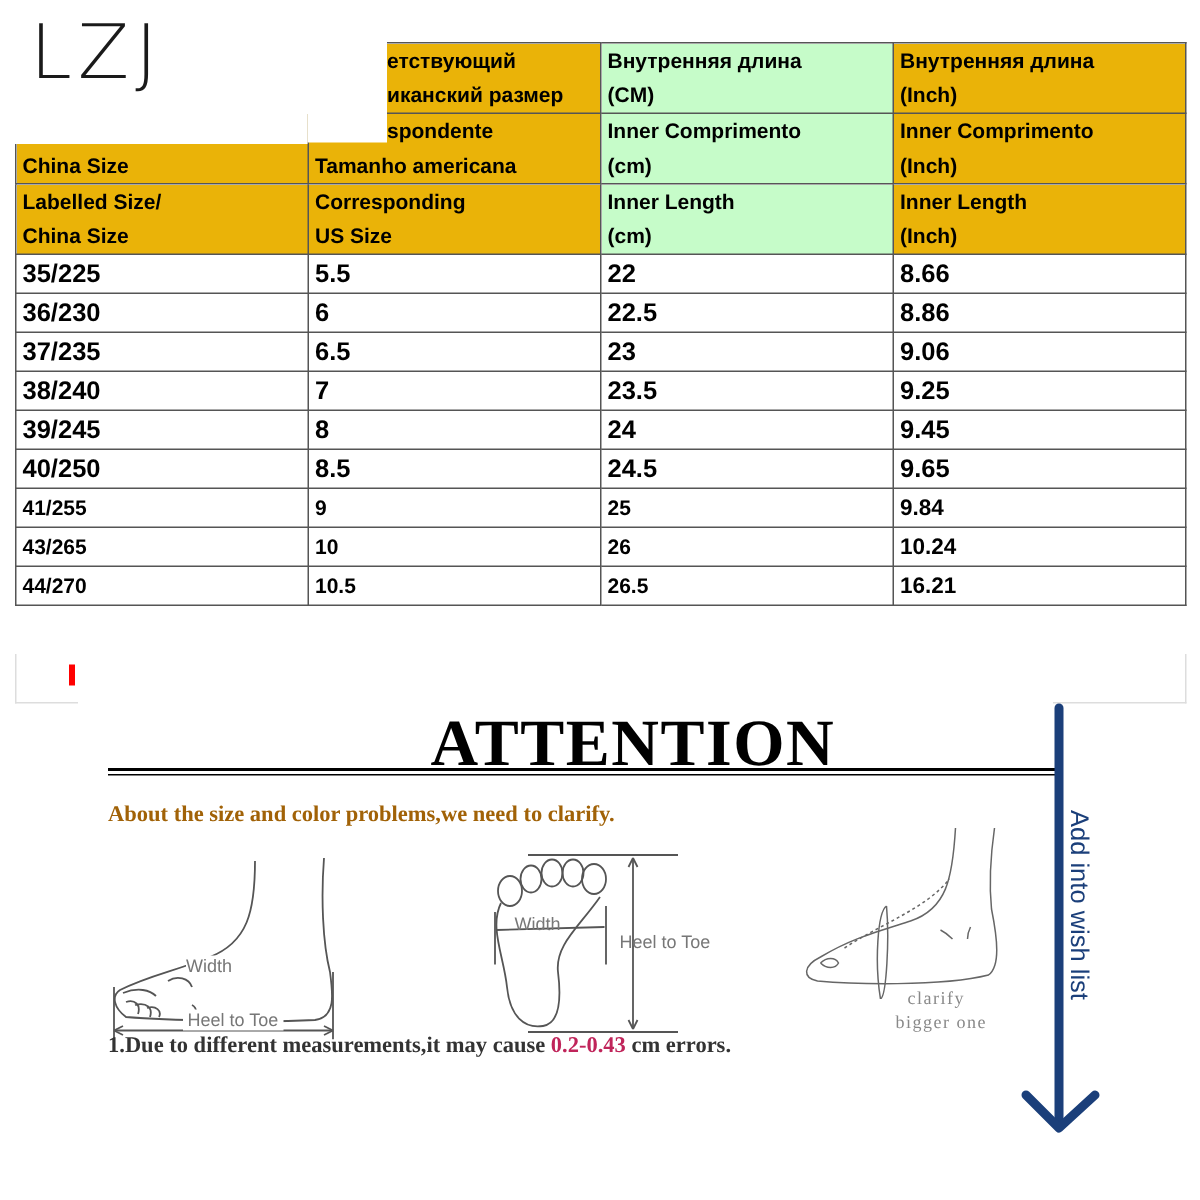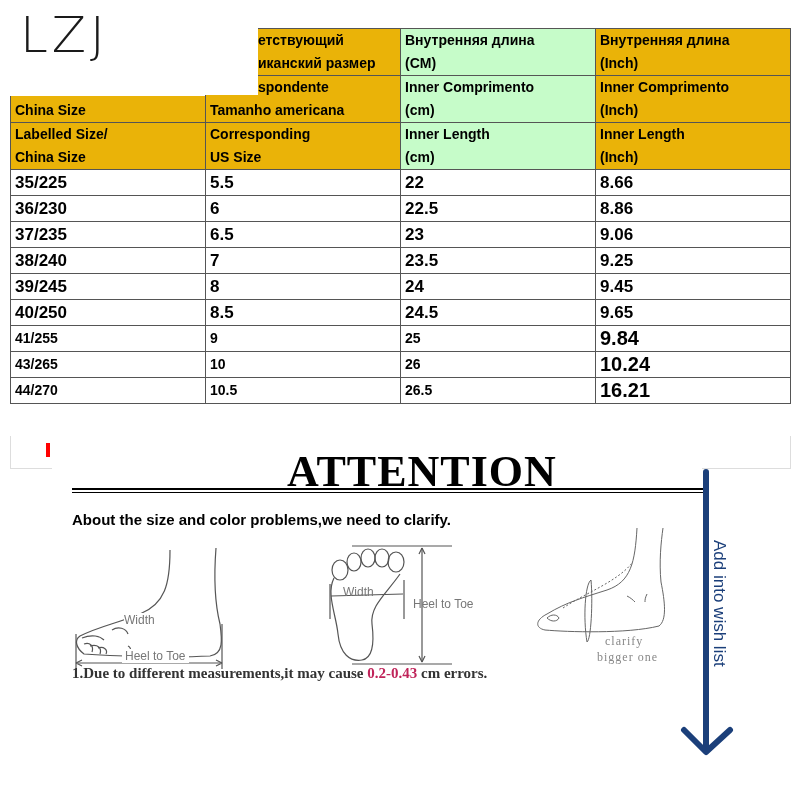--- a/index.html
+++ b/index.html
@@ -17,49 +17,49 @@
   .size-table {
     position: absolute; left: 10px; top: 28px;
     border-collapse: collapse; table-layout: fixed;
     font-family: "Liberation Sans", sans-serif; font-weight: bold; color: #000;
   }
   .size-table td { border: 1px solid #555; padding: 0 4px; }
   .size-table td.h { font-size: 14px; line-height: 23px; vertical-align: top; background: #eab308; white-space: nowrap; overflow: hidden; }
   .size-table td.h.green { background: #c6fcc9; }
   .size-table td.v { text-align: left; font-size: 16px; height: 25px; line-height: 25px; background: #fff; }
   .size-table tr.small td.v { font-size: 14px; }
-  .size-table tr.small td.v.big { font-size: 20px; }
+  .size-table tr.small td.v.big { font-size: 15px; }
   .size-table tr.big td.v { font-size: 17px; }
   .cover {
     position: absolute; left: 0; top: 0; width: 258px; height: 95px; background: #fff; z-index: 3;
   }
   .cover2 {
     position: absolute; left: 0; top: 0; width: 205px; height: 95px; background: #fff; z-index: 3;
   }
   .strip {
     position: absolute; left: 10px; top: 436px; width: 779px; height: 32px;
     border-left: 1px solid #ddd; border-right: 1px solid #ddd; border-bottom: 1px solid #ddd;
   }
   .red-mark {
     position: absolute; left: 46px; top: 443px; width: 4px; height: 14px; background: #ff0000;
   }
   
   .attention {
-    position: absolute; left: 52px; top: 434px; width: 650px; height: 342px; background: #fff; text-align: right;
+    position: absolute; left: 52px; top: 458px; width: 650px; height: 342px; background: #fff; text-align: right;
   }
   .attention-title {
     position: absolute; left: 235px; top: 12px;
     font-family: "Liberation Serif", serif; font-size: 44px; font-weight: bold; color: #000;
     letter-spacing: 1px;
   }
   .rule-thick { position: absolute; left: 20px; top: 54px; width: 635px; height: 2px; background: #000; }
   .rule-thin { position: absolute; left: 20px; top: 58px; width: 635px; height: 1px; background: #000; }
   .subtitle {
     position: absolute; left: 20px; top: 77px;
-    font-family: Liberation Sans, sans-serif; font-size: 15px; font-weight: bold; color: #000000;
+    font-family: Liberation Serif, serif; font-size: 15px; font-weight: bold; color: #a16207;
   }
   .note {
     position: absolute; left: 20px; top: 231px;
     font-family: "Liberation Serif", serif; font-size: 15px; font-weight: bold; color: #333;
   }
   .note .hl { color: #c0245a; }
   .diagram { position: absolute; }
   .diag-label { position: absolute; font-family: "Liberation Sans", sans-serif; font-size: 12px; color: #777; }
   .diag-label.serif { font-family: "Liberation Serif", serif; font-size: 12px; letter-spacing: 1px; color: #888; }
   

